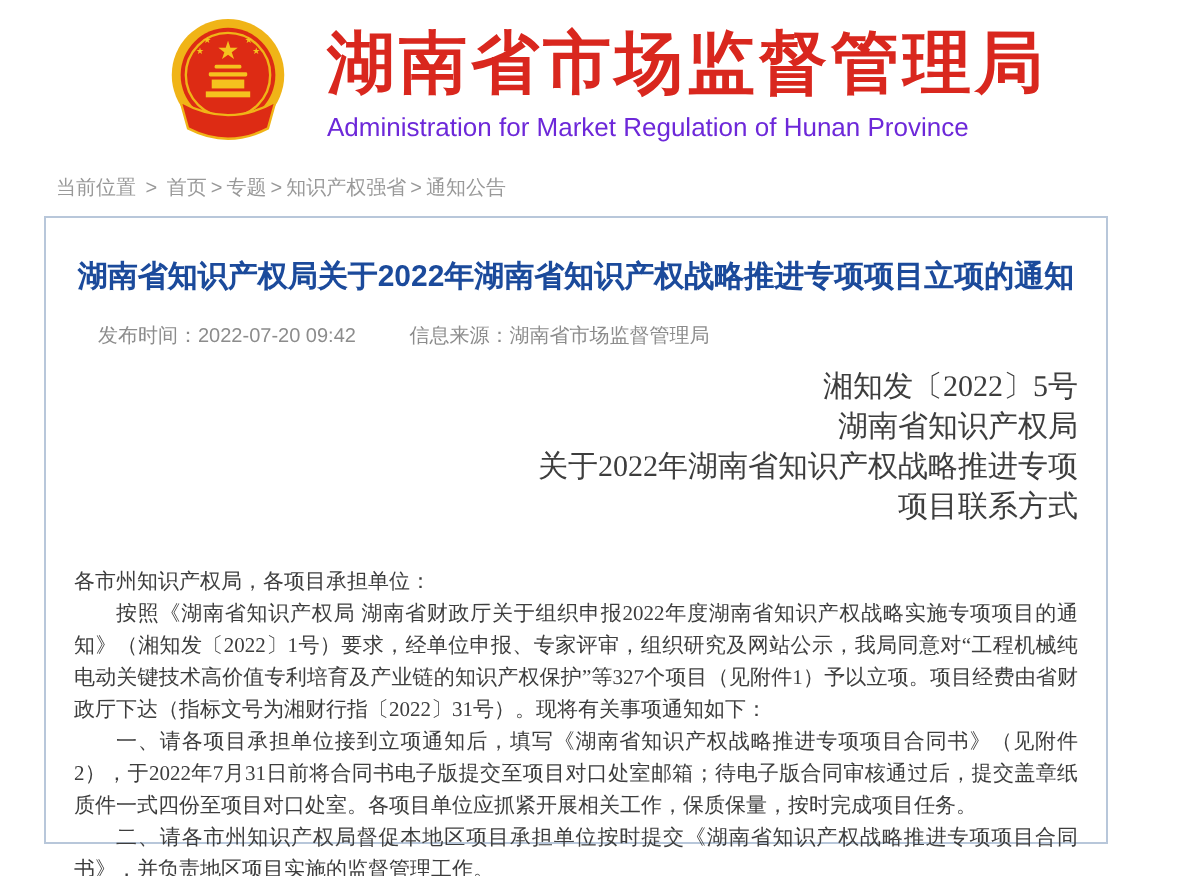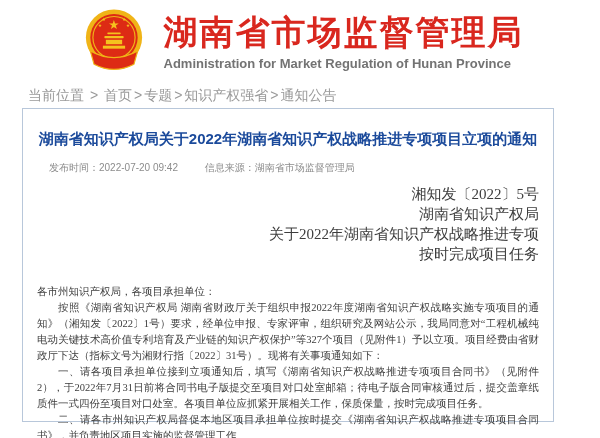--- a/index.html
+++ b/index.html
@@ -4,24 +4,24 @@
 <style>
   * { margin:0; padding:0; box-sizing:border-box; }
   html,body { width:600px; height:438px; background:#ffffff; overflow:hidden; }
   body { font-family:"Liberation Sans", sans-serif; position:relative; }
 
   
   .header { display:flex; justify-content:center; align-items:center; gap:13px; padding-top:4px; height:80px; }
   .emblem { width:74px; height:74px; flex:0 0 auto; }
   .org-text { display:flex; flex-direction:column; }
   .org-zh { color:#d9271e; font-size:34px; font-weight:bold; letter-spacing:2px; line-height:1.15; white-space:nowrap; }
-  .org-en { color:#737373; font-size:13px; font-weight:bold; margin-top:3px; white-space:nowrap; }
+  .org-en { color:#6d28d9; font-size:13px; font-weight:normal; margin-top:3px; white-space:nowrap; }
 
   
-  .breadcrumb { margin:7px 12px 0 28px; font-size:14px; color:#999; }
+  .breadcrumb { margin:7px 12px 0 28px; font-size:10px; color:#999; }
   .breadcrumb .crumb { color:#999; cursor:pointer; }
   .breadcrumb .sep { margin:0 2px; }
 
   
   .content-box { position:absolute; left:22px; top:108px; width:532px; height:314px;
                  background:#fff; border:1px solid #b8c7da; padding:4px 14px; }
 
   .article-title { margin-top:15px; text-align:center; color:#1b4a9b; font-size:15px;
                    font-weight:bold; line-height:1.4; }
   .article-meta { margin-top:12px; text-align:left; font-size:10px; color:#8c8c8c; }
@@ -71,21 +71,21 @@
 
   <div class="article-meta">
     <span class="meta-item"><span>发布时间：</span><span>2022-07-20 09:42</span></span>
     <span class="meta-item"><span>信息来源：</span><span>湖南省市场监督管理局</span></span>
   </div>
 
   <div class="doc-head" id="doc-head">
       <div class="doc-head-line">湘知发〔2022〕5号</div>
       <div class="doc-head-line">湖南省知识产权局</div>
       <div class="doc-head-line">关于2022年湖南省知识产权战略推进专项</div>
-      <div class="doc-head-line">按时完成项目任务</div>
+      <div class="doc-head-line">项目联系方式</div>
     </div>
 
   <div class="article-body">
     <p class="salutation">各市州知识产权局，各项目承担单位：</p>
     <div id="paragraphs">
         <p class="body-para">按照《湖南省知识产权局 湖南省财政厅关于组织申报2022年度湖南省知识产权战略实施专项项目的通知》（湘知发〔2022〕1号）要求，经单位申报、专家评审，组织研究及网站公示，我局同意对“工程机械纯电动关键技术高价值专利培育及产业链的知识产权保护”等327个项目（见附件1）予以立项。项目经费由省财政厅下达（指标文号为湘财行指〔2022〕31号）。现将有关事项通知如下：</p>
         <p class="body-para">一、请各项目承担单位接到立项通知后，填写《湖南省知识产权战略推进专项项目合同书》（见附件2），于2022年7月31日前将合同书电子版提交至项目对口处室邮箱；待电子版合同审核通过后，提交盖章纸质件一式四份至项目对口处室。各项目单位应抓紧开展相关工作，保质保量，按时完成项目任务。</p>
         <p class="body-para">二、请各市州知识产权局督促本地区项目承担单位按时提交《湖南省知识产权战略推进专项项目合同书》，并负责地区项目实施的监督管理工作。</p>
         <p class="body-para">三、项目联系方式</p>
       </div>

